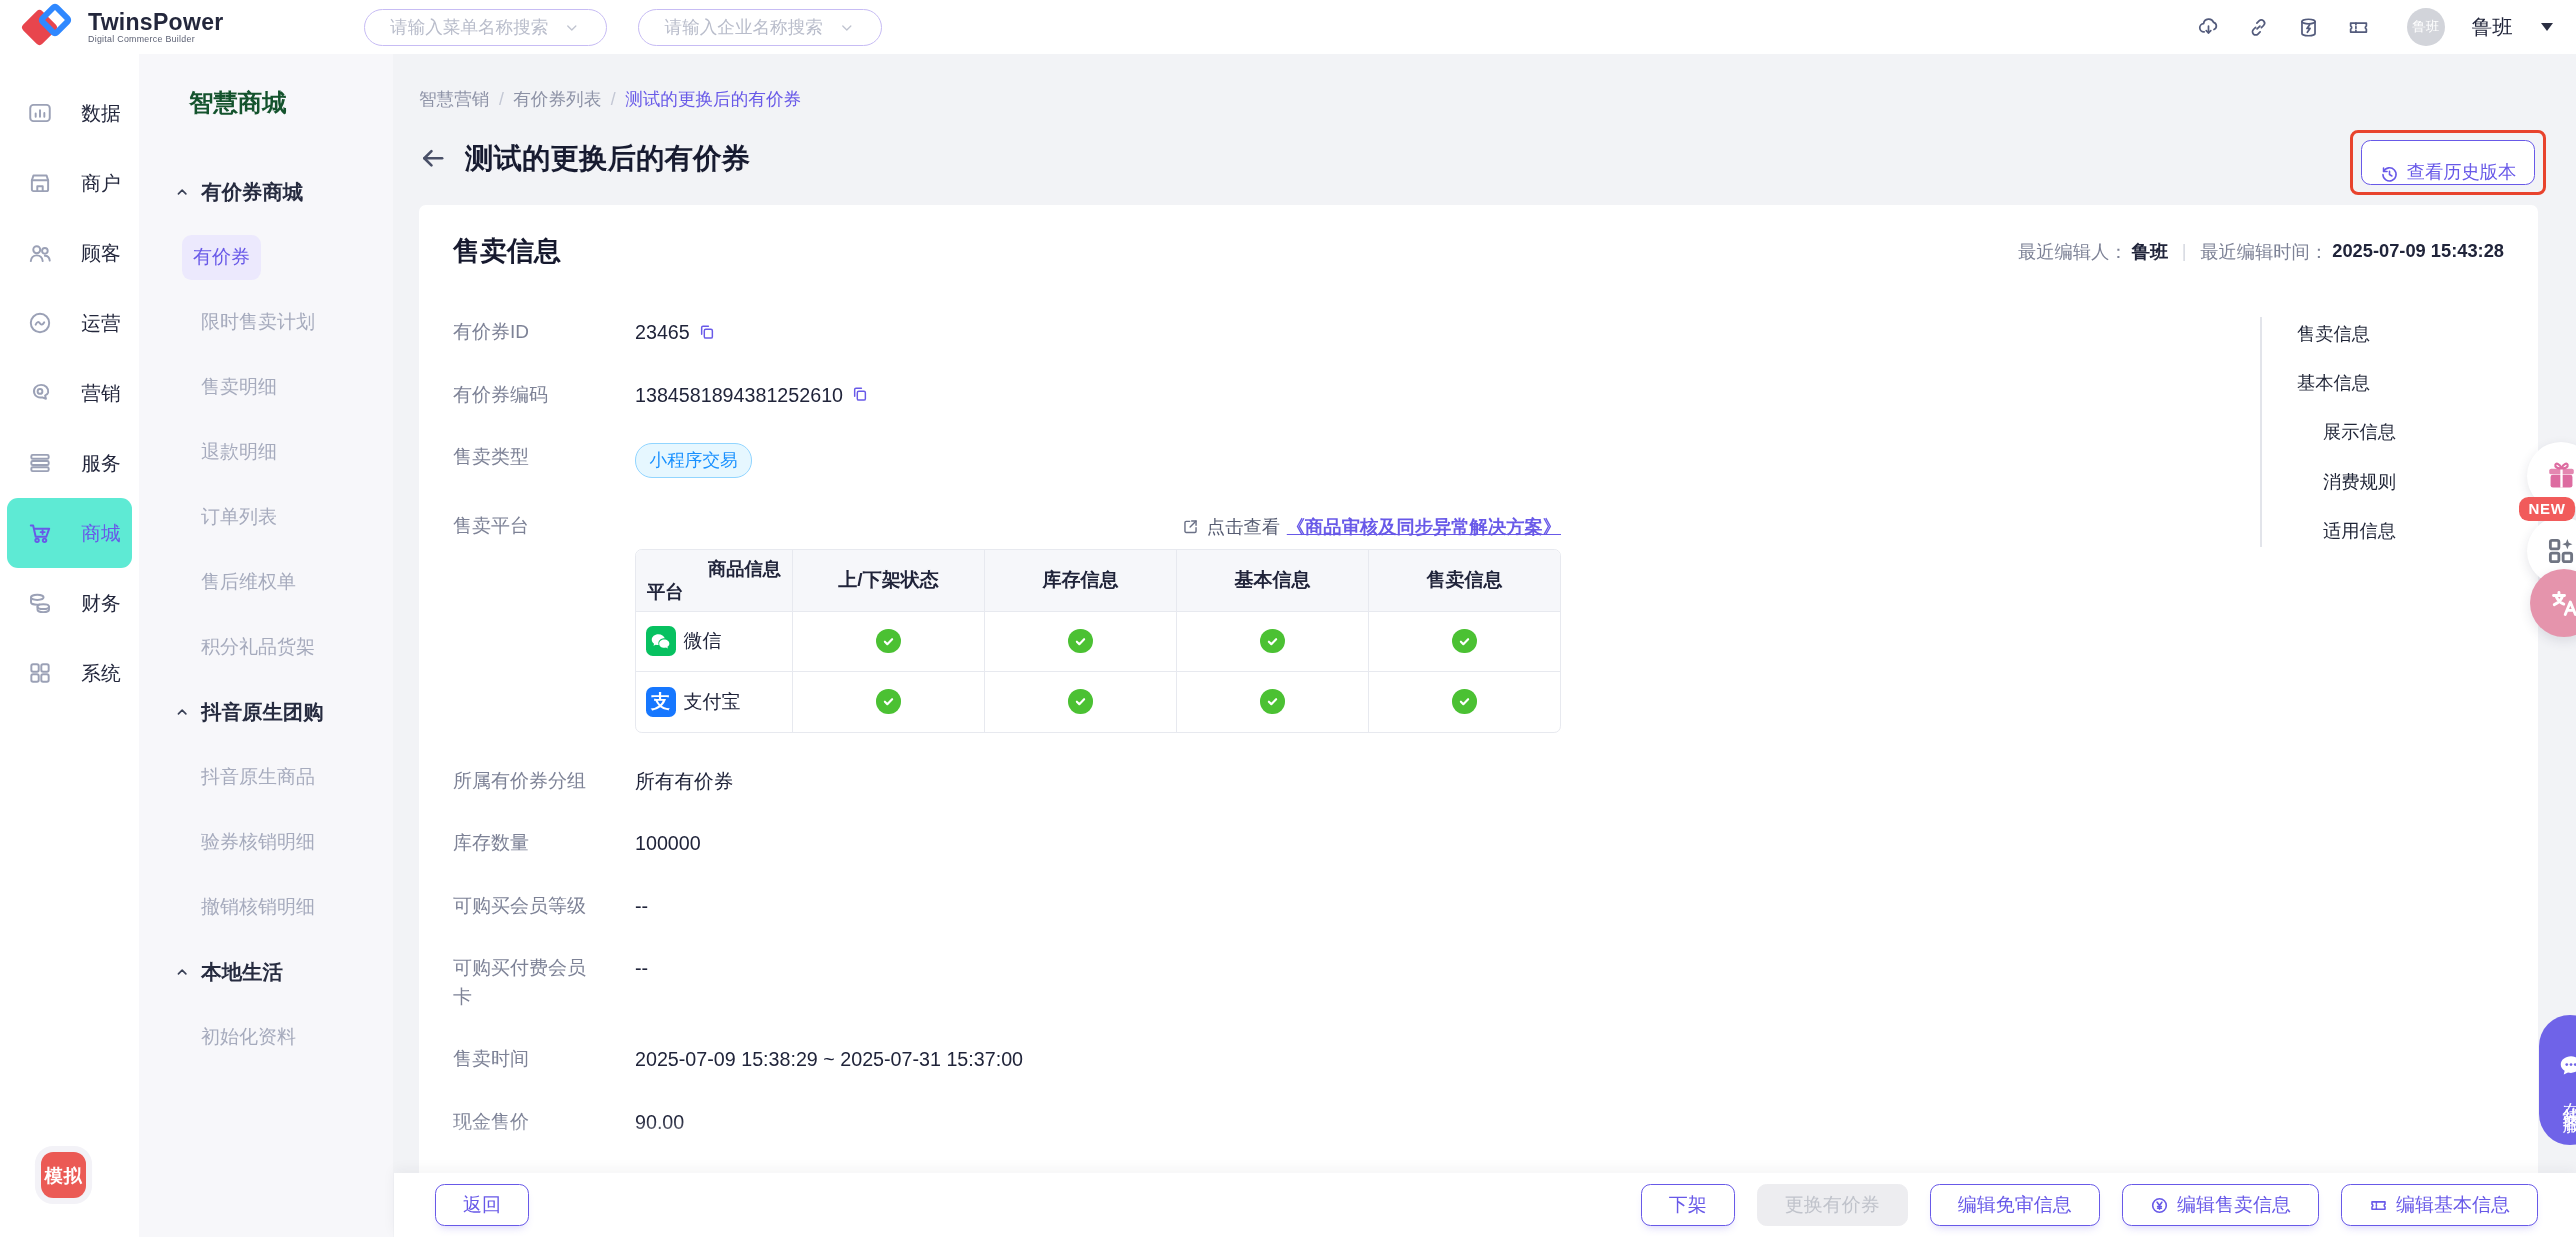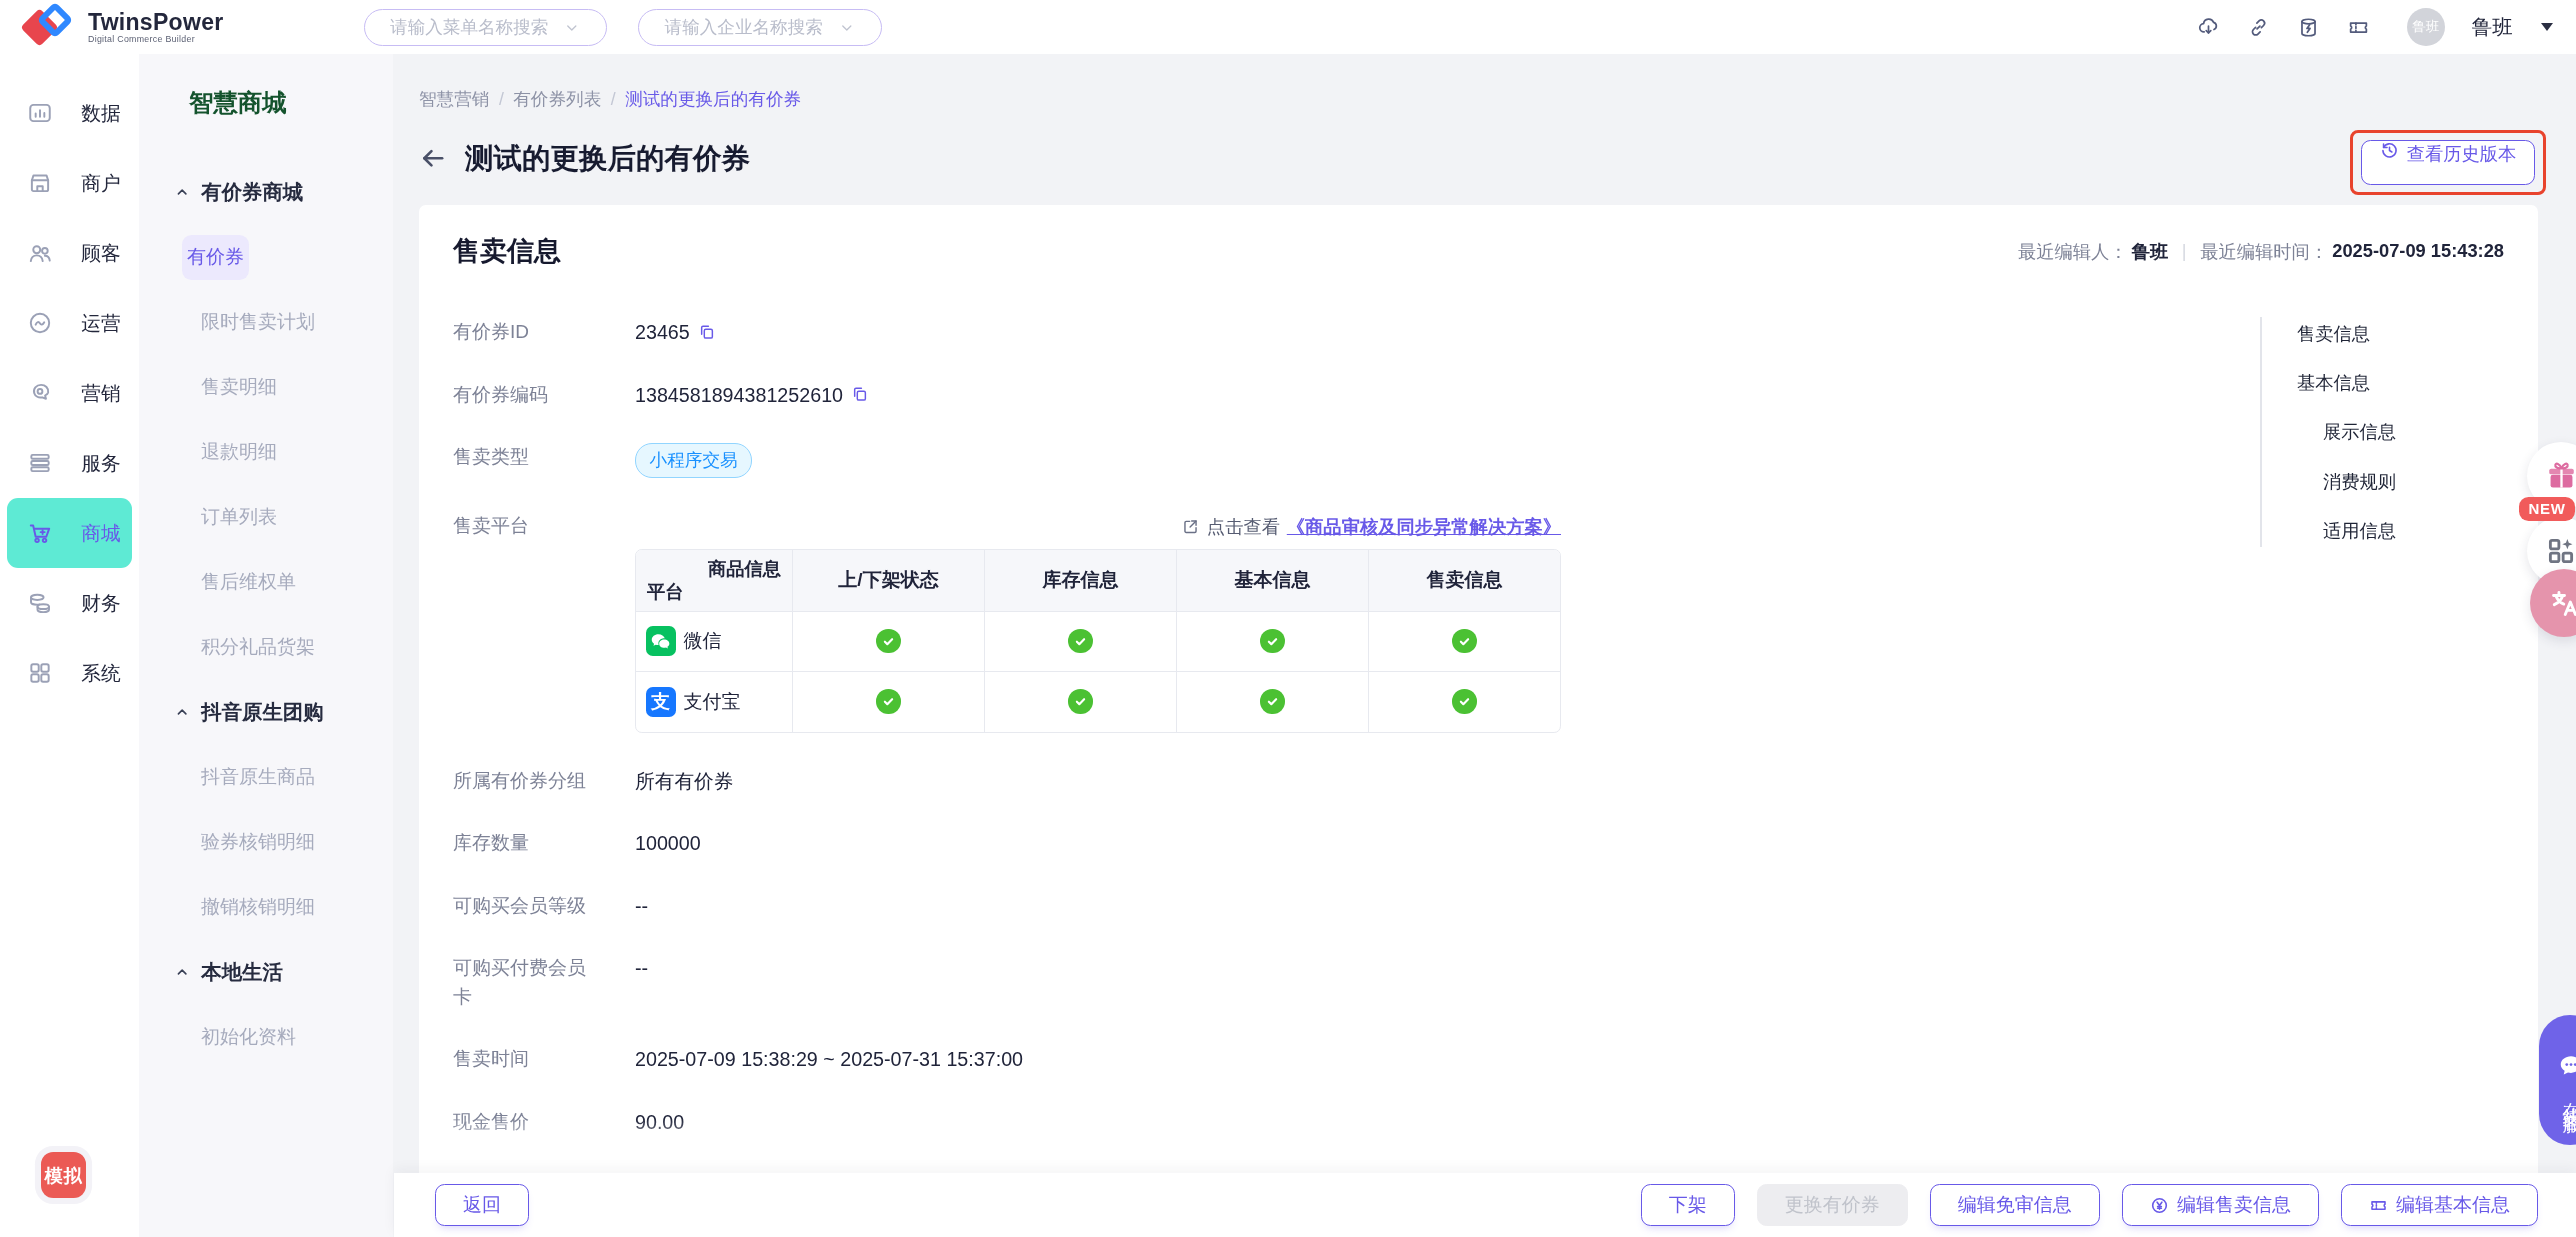--- a/index.html
+++ b/index.html
@@ -40,34 +40,34 @@
   
   .submenu { position:absolute; top:54px; left:139px; width:254px; bottom:0; background:#f7f7fa; padding-top:35px; z-index:5; }
   .sm-title { font-size:24.4px; font-weight:bold; color:#14532d; padding-left:50px; line-height:28.5px; }
   .sm-list { margin-top:42px; }
   .sm-row { height:65px; display:flex; align-items:center; }
   .sm-section { padding-left:35px; gap:11px; cursor:pointer; }
   .sm-section .svgi { width:16.3px; height:16.3px; color:#394056; stroke-width:2.4; }
   .sm-section b { font-size:20.4px; color:#262b3f; }
   .sm-item { padding-left:62px; font-size:19px; color:#a6abbd; cursor:pointer; }
   .sm-item.active { padding-left:0; margin-left:43px; }
-  .sm-item.active .pill { background:#ece9fd; color:#6859e8; border-radius:9.5px; height:45px; display:inline-flex; align-items:center; padding:0 5px; }
+  .sm-item.active .pill { background:#ece9fd; color:#6859e8; border-radius:9.5px; height:45px; display:inline-flex; align-items:center; padding:0 11px; }
 
   
   .main { position:absolute; top:54px; left:394px; right:0; bottom:0; background:#f2f3f6; padding:33px 0 0 25px; overflow:hidden; }
   .breadcrumb { display:flex; align-items:center; gap:9.5px; font-size:17.6px; color:#8d92a6; }
   .breadcrumb .sep { color:#c3c7d4; }
   .breadcrumb .current { color:#6859e8; }
   .title-row { margin-top:28.5px; display:flex; align-items:center; gap:17.6px; }
   .back-arrow { width:28.5px; height:28.5px; color:#4a5068; cursor:pointer; }
   .back-arrow .svgi { width:28.5px; height:28.5px; stroke-width:2.2; }
   .title-row h1 { font-size:28.5px; font-weight:bold; color:#171b30; }
 
   .annotation { position:absolute; top:76px; right:30px; border:3.4px solid #e8432d; border-radius:8.1px; padding:6.8px 8.1px; z-index:4; }
-  .history-btn { display:flex; align-items:flex-start; gap:8.1px; height:45px; padding:0 17.6px; border:1.7px solid #6859e8; border-radius:9.5px;
+  .history-btn { display:flex; align-items:flex-end; gap:8.1px; height:45px; padding:0 17.6px; border:1.7px solid #6859e8; border-radius:9.5px;
     background:#fff; color:#6859e8; font-size:18.3px; cursor:pointer; font-family:inherit; }
   .history-btn .svgi { width:19px; height:19px; stroke-width:2; }
 
   
   .card { position:relative; margin:27px 38px 0 0; background:#fff; border-radius:6.8px; padding:28.5px 34px 109px 34px; min-height:984px; z-index:1; }
   .card-head { display:flex; align-items:center; justify-content:space-between; }
   .card-title { font-size:27px; font-weight:bold; color:#16192e; }
   .card-meta { display:flex; align-items:center; font-size:18.3px; }
   .meta-label { color:#7d8296; }
   .meta-value { color:#20243a; font-weight:600; margin-left:4.1px; }

